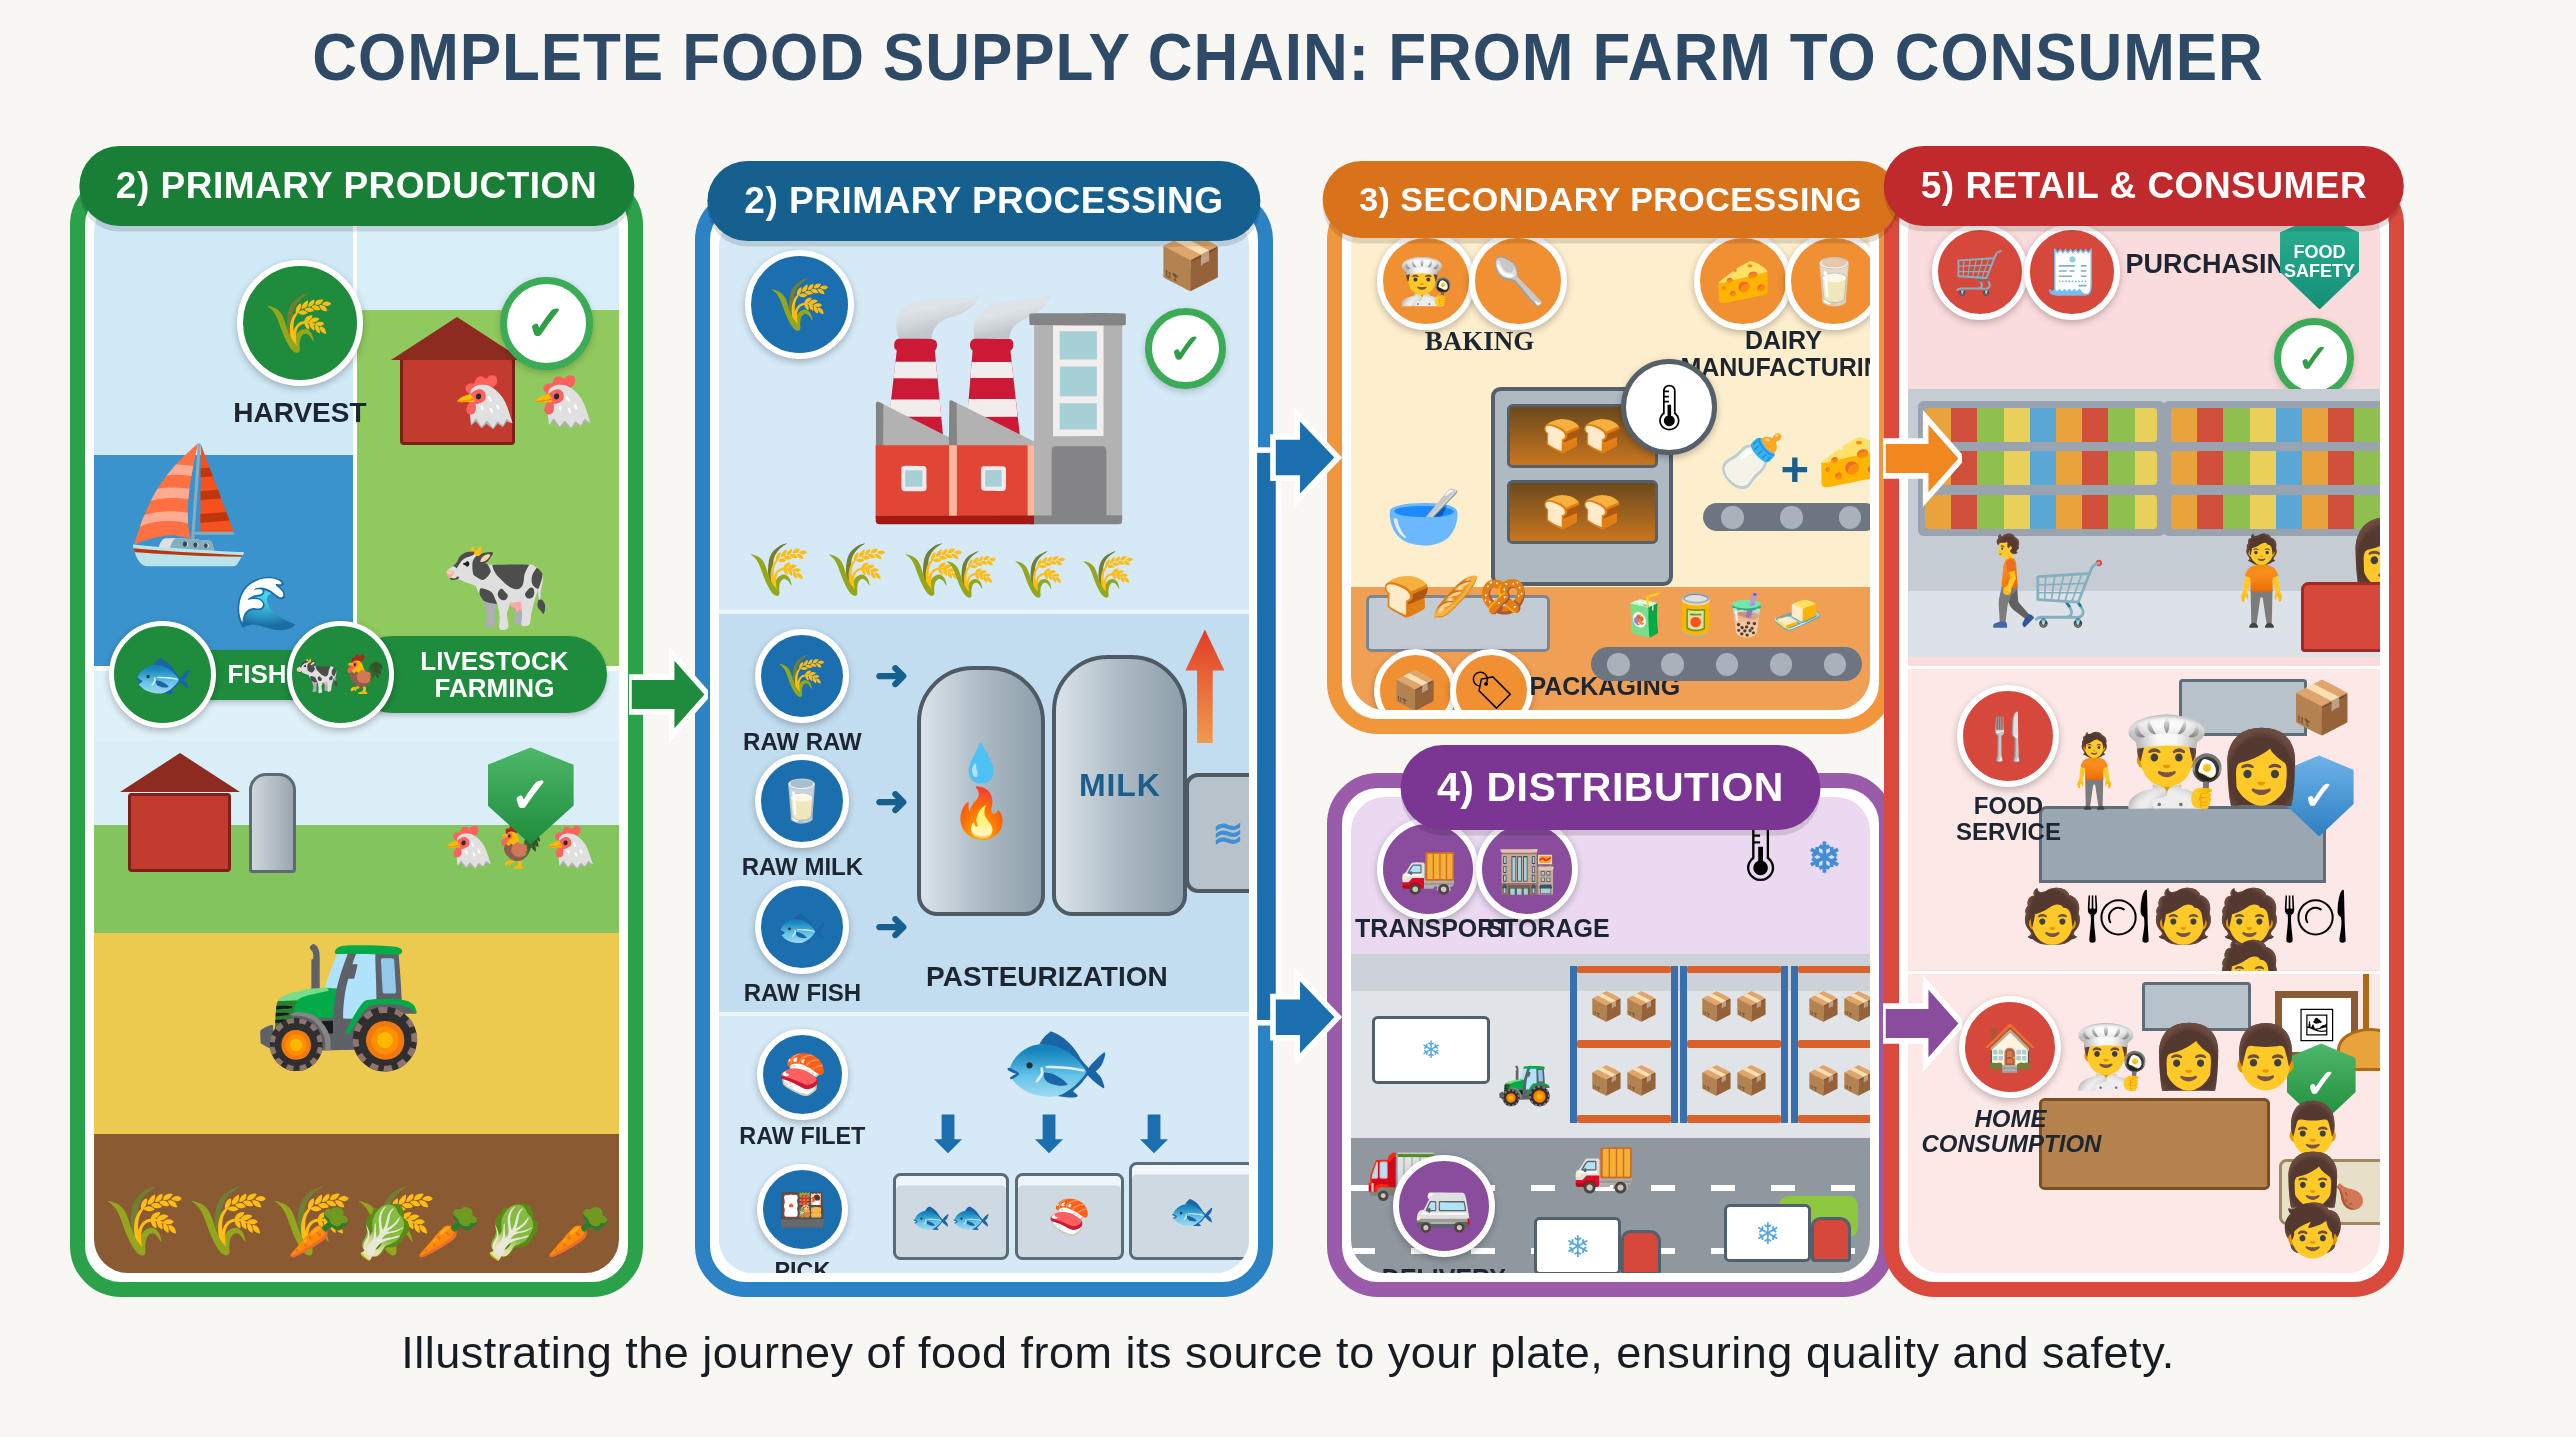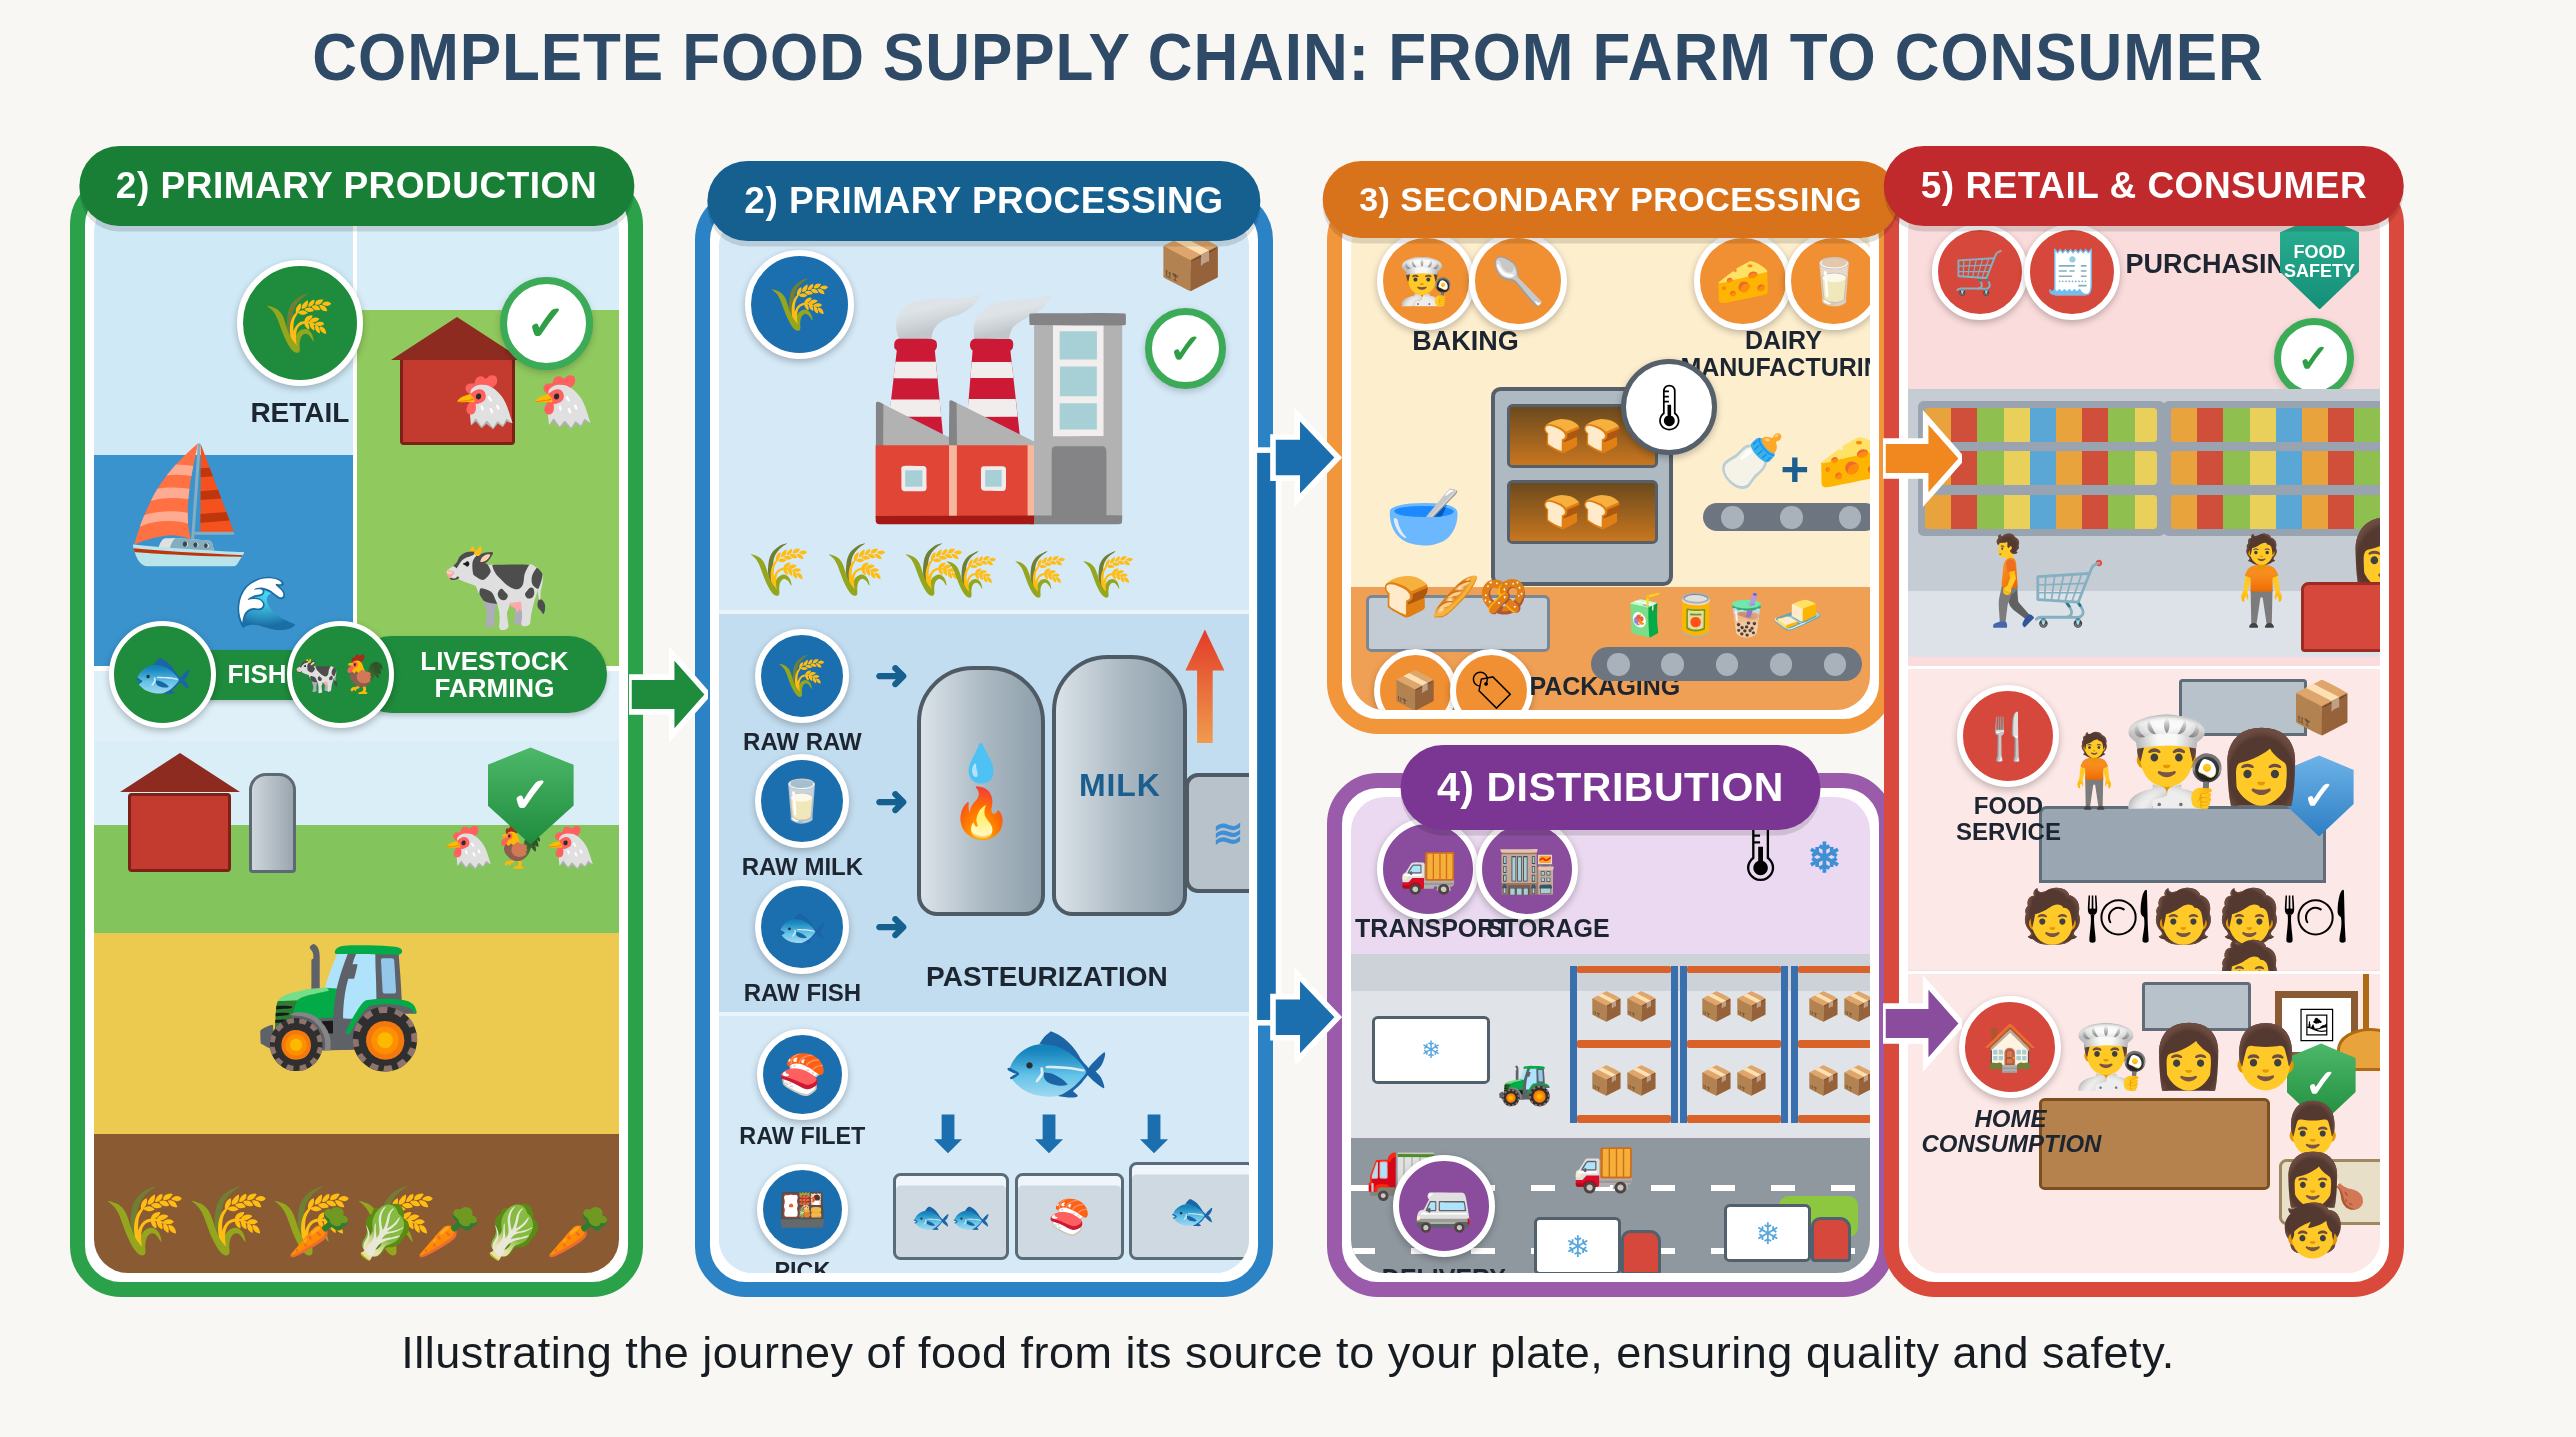--- a/index.html
+++ b/index.html
@@ -169,21 +169,21 @@
           </div>
         <span class="abs emo" style="right:24px;top:178px;font-size:51px;">🐔 🐔</span>
         <span class="abs emo" style="left:84px;bottom:37px;font-size:90px;">🐄</span>
       </div>
       <div class="abs qline"></div>
 
       <div class="abs" style="left:112px;top:62px;width:187px;text-align:center;z-index:6;">
         <div class="circ" style="width:114px;height:114px;background:#1f8b3c;margin:0 auto;">
           <span class="emo" style="font-size:58px;">🌾</span>
         </div>
-        <div class="lbl" style="font-size:28px;margin-top:11.2px;">RETAIL</div>
+        <div class="lbl" style="font-size:28px;margin-top:11.2px;">HARVEST</div>
       </div>
       <div class="abs checkc" style="right:26px;top:79px;width:79px;height:79px;font-size:49px;">
         <span>✓</span>
       </div>
 
       <div class="abs gtag" style="left:15px;top:423px;">
         <div class="gcirc">
           <span class="emo" style="font-size:49px;">🐟</span>
         </div>
         <div class="gpill">FISHING</div>
@@ -299,21 +299,21 @@
 
   <section class="panel" id="p3">
     <div class="pill">3) SECONDARY PROCESSING</div>
     <div class="inner">
       <div class="abs circ ocirc" style="left:26px;top:19px;width:86px;height:86px;">
           <span class="emo" style="font-size:45px;">👨‍🍳</span>
         </div>
       <div class="abs circ ocirc" style="left:118px;top:19px;width:86px;height:86px;">
           <span class="emo" style="font-size:45px;">🥄</span>
         </div>
-      <div class="abs lbl" style="left:39px;top:114px;width:150px;font-size:27px;">BAKING</div>
+      <div class="abs lbl" style="left:53px;top:114px;width:150px;font-size:27px;font-family:Liberation Serif, serif;">BAKING</div>
 
       <div class="abs circ ocirc" style="left:343px;top:19px;width:86px;height:86px;">
           <span class="emo" style="font-size:45px;">🧀</span>
         </div>
       <div class="abs circ ocirc" style="left:434px;top:19px;width:86px;height:86px;">
           <span class="emo" style="font-size:45px;">🥛</span>
         </div>
       <div class="abs lbl" style="left:329px;top:114px;width:206px;font-size:25px;">DAIRY MANUFACTURING</div>
 
       <span class="abs emo" style="left:34px;top:273px;font-size:62px;">🥣</span>

